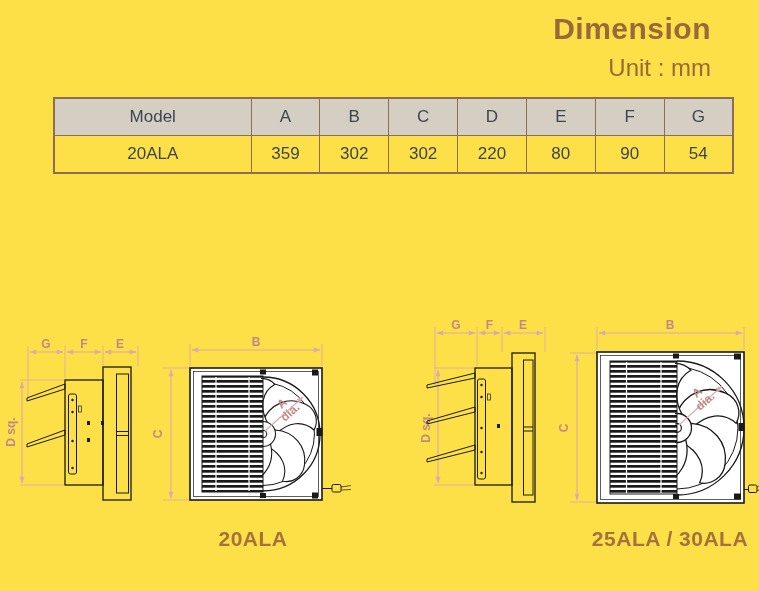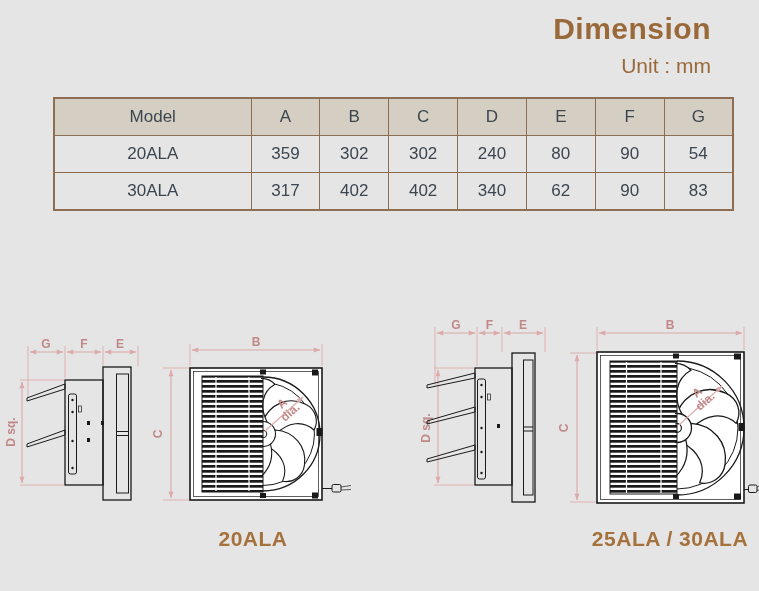--- a/index.html
+++ b/index.html
@@ -1,22 +1,22 @@
 <!DOCTYPE html>
 <html><head>
 <meta charset="utf-8">
 <style>
   html,body{margin:0;padding:0;background:#fff;}
-  #page{position:relative;width:759px;height:591px;background:#e5e5e5;overflow:hidden;
+  #page{position:relative;width:759px;height:591px;background:#fde047;overflow:hidden;
         font-family:"Liberation Sans", sans-serif;}
 
   
   .title{position:absolute;top:12px;right:48px;font-size:30px;font-weight:bold;
          color:#99693a;letter-spacing:0.5px;}
-  .unit{position:absolute;top:54px;right:48px;font-size:21px;color:#99693a;}
+  .unit{position:absolute;top:54px;right:48px;font-size:24px;color:#99693a;}
 
   
   table.dim{position:absolute;left:53px;top:97px;width:681px;border-collapse:collapse;
             table-layout:fixed;font-size:17px;color:#3c4650;}
   table.dim th,table.dim td{border:1.6px solid #8d6e52;text-align:center;height:36px;
             font-weight:normal;padding:0;}
   table.dim{border:2.5px solid #8d6e52;padding-left:16px;}
   table.dim thead th{background:#d5cec3;}
   col.model-col{width:197px;}
 
@@ -67,34 +67,24 @@
         <th>F</th>
         <th>G</th>
       </tr>
     </thead>
     <tbody>
       <tr>
         <td>20ALA</td>
         <td>359</td>
         <td>302</td>
         <td>302</td>
-        <td>240</td>
+        <td>220</td>
         <td>80</td>
         <td>90</td>
         <td>54</td>
-      </tr>
-      <tr>
-        <td>30ALA</td>
-        <td>317</td>
-        <td>402</td>
-        <td>402</td>
-        <td>340</td>
-        <td>62</td>
-        <td>90</td>
-        <td>83</td>
       </tr>
     </tbody>
   </table>
 
   <svg class="drawings" width="759" height="255" viewBox="0 310 759 255">
     <defs>
       <marker id="arr" viewBox="0 0 10 10" refX="9.5" refY="5" markerWidth="8" markerHeight="6" orient="auto-start-reverse">
         <path d="M0,1.2 L10,5 L0,8.8 Z" fill="#dcaaaa"></path>
       </marker>
       <pattern id="slats" width="4" height="5" patternUnits="userSpaceOnUse">

